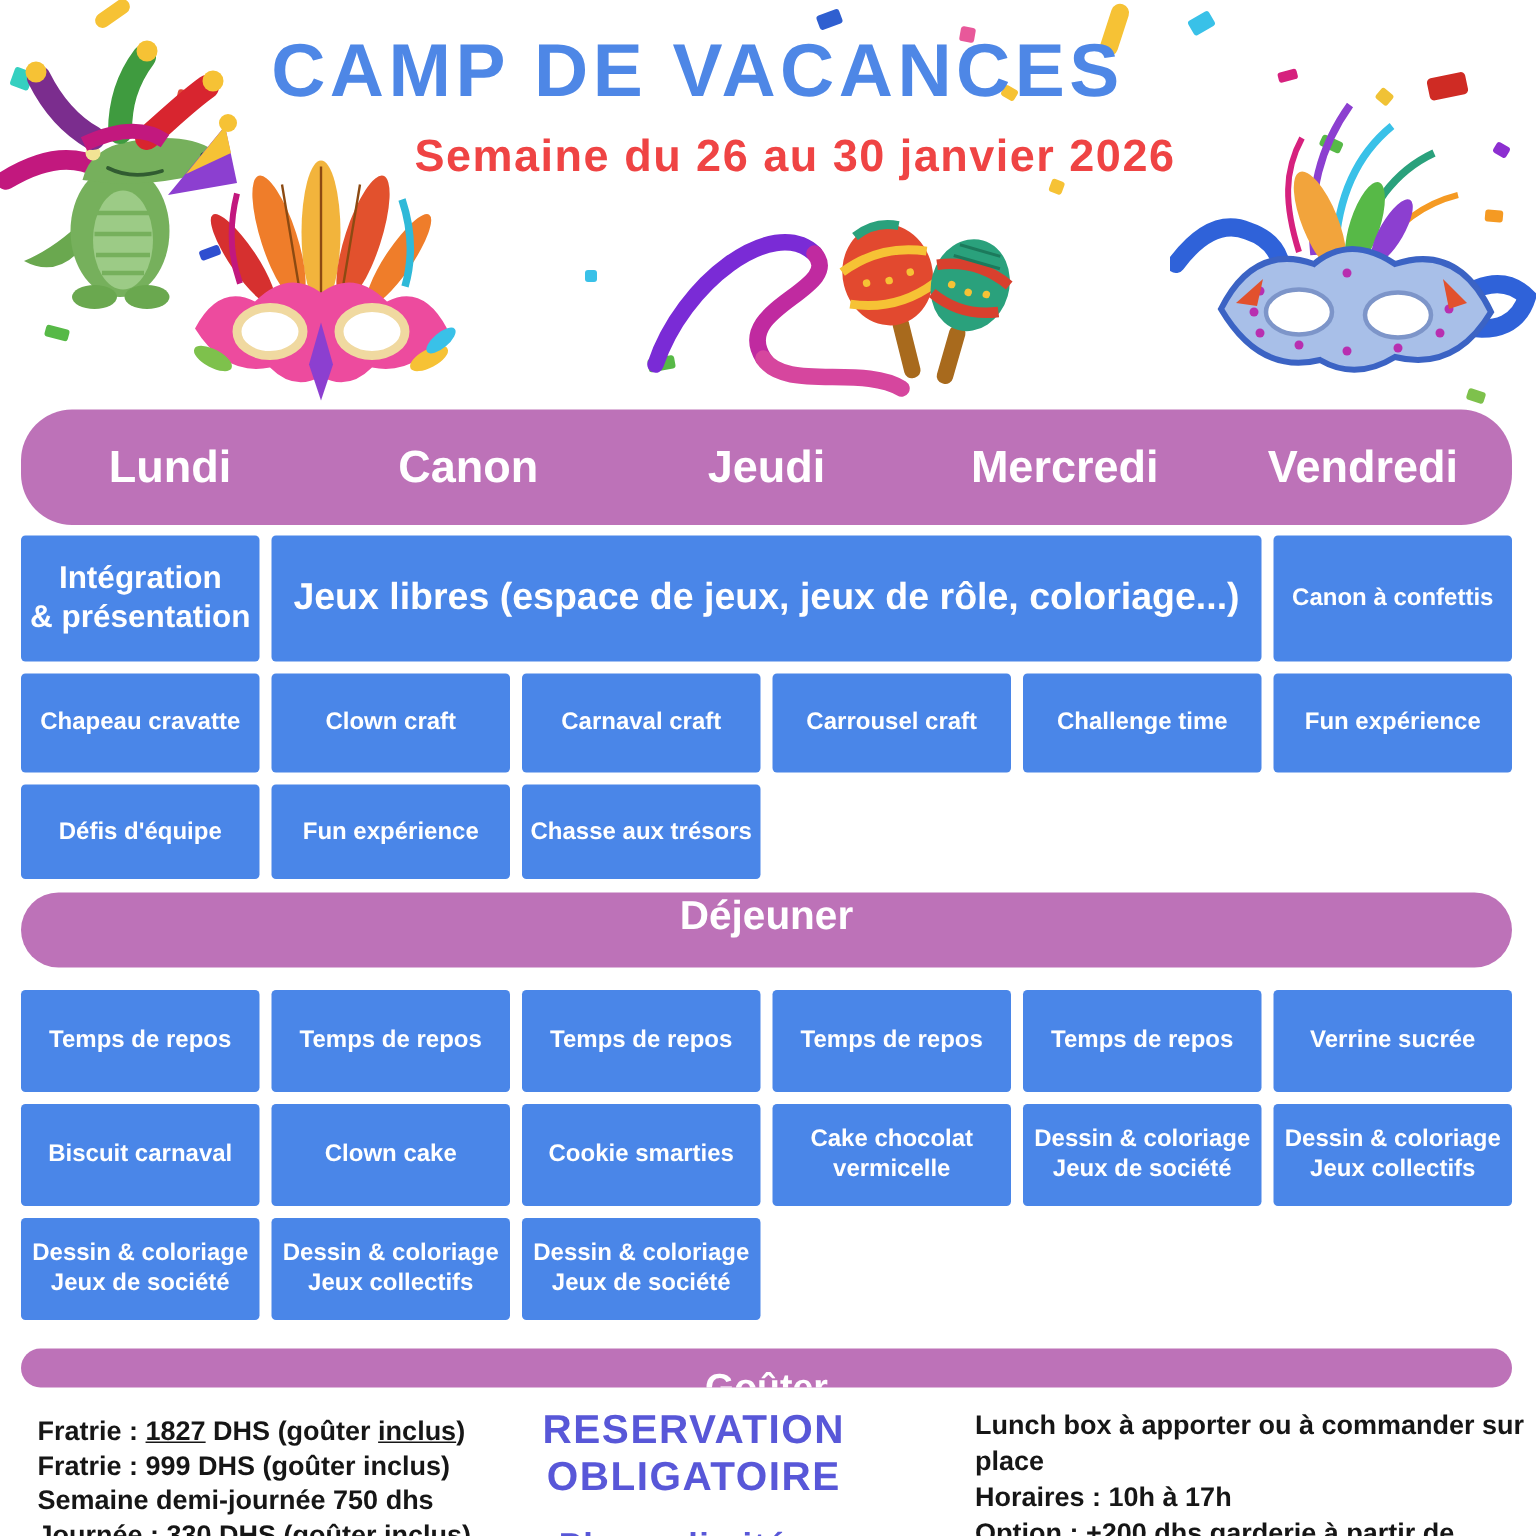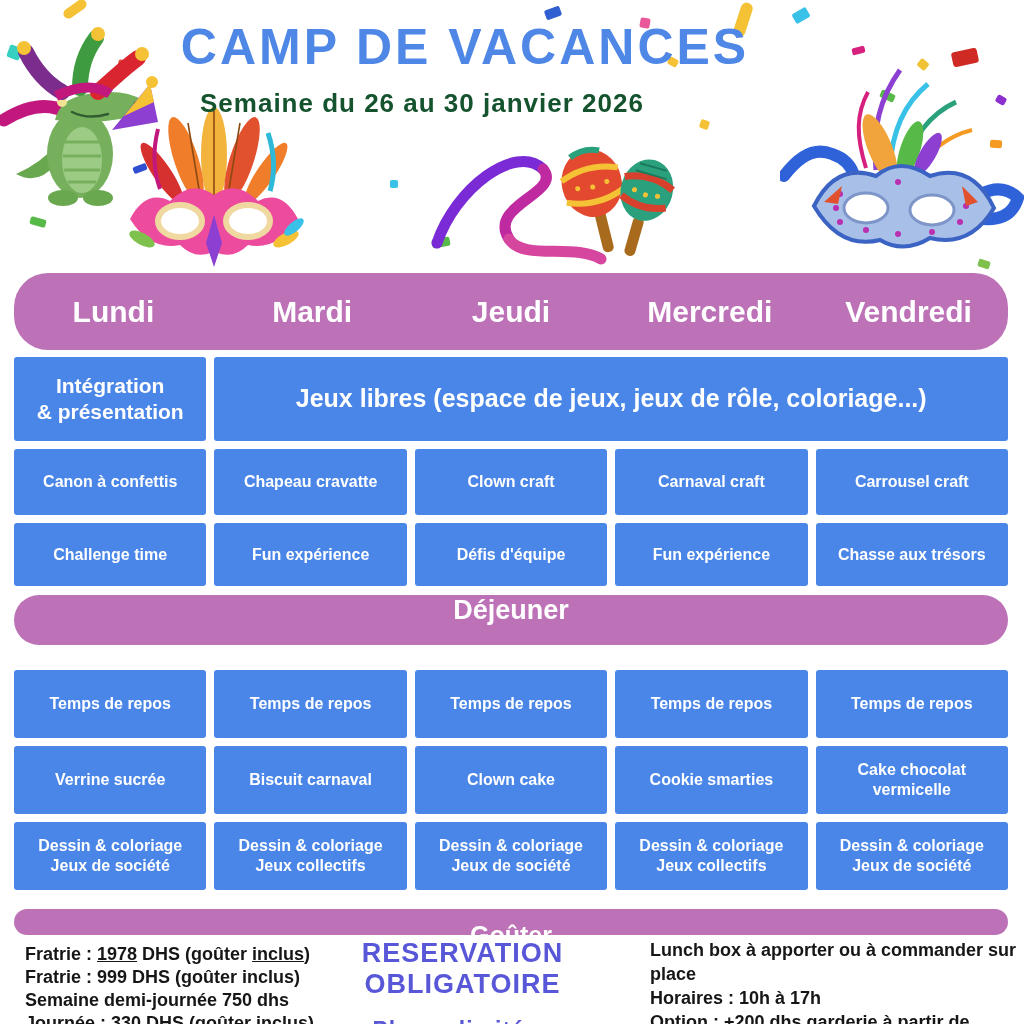--- a/index.html
+++ b/index.html
@@ -2,33 +2,33 @@
 <html><head>
 <meta charset="utf-8">
 <style>
   html,body{margin:0;padding:0;background:#fff;}
   .page{position:relative;width:1024px;height:1024px;background:#ffffff;overflow:hidden;
         font-family:Liberation Sans, sans-serif;border-radius:19px;}
   
   .header{position:absolute;left:0;top:0;width:1024px;height:273px;}
   .title{position:absolute;left:160px;top:18px;width:610px;text-align:center;
          font-size:50px;font-weight:bold;letter-spacing:3px;color:#4e87e6;}
-  .subtitle{position:absolute;left:200px;top:88px;width:660px;
-            font-size:26px;font-weight:bold;letter-spacing:1px;color:#14532d;}
+  .subtitle{position:absolute;left:200px;top:88px;width:660px;text-align:center;
+            font-size:30px;font-weight:bold;letter-spacing:1px;color:#ef4444;}
   .deco{position:absolute;}
   .cf{position:absolute;border-radius:2px;}
   
   .content{position:absolute;left:14px;top:273px;width:994px;}
   .bar{background:#bd72b8;color:#fff;text-align:center;}
   .days-bar{height:77px;border-radius:34px;display:grid;grid-template-columns:repeat(5,1fr);
             align-items:center;}
   .day{font-size:30px;font-weight:bold;color:#fff;}
-  .grid{display:grid;grid-template-columns:repeat(5,1fr);gap:8px;margin-top:7px;}
+  .grid{display:grid;grid-template-columns:repeat(6,1fr);gap:8px;margin-top:7px;}
   .grid1{grid-template-rows:84px 66px 63px;}
-  .grid2{grid-template-rows:68px 68px 68px;margin-top:25px;}
+  .grid2{grid-template-rows:68px 68px 68px;margin-top:15px;}
   .cell{background:#4a86e8;border-radius:3px;color:#fff;font-weight:bold;font-size:16px;
         display:flex;flex-direction:column;align-items:center;justify-content:center;
         text-align:center;line-height:1.25;padding:2px 4px;box-sizing:border-box;}
   .cell-wide{grid-column:2/6;font-size:25px;}
   .meal-bar{margin-top:9px;height:50px;border-radius:25px;display:flex;
             justify-content:center;font-size:27px;color:#fff;}
   .meal-bar b{font-weight:bold;}
   .meal-bar span{font-weight:normal;white-space:pre;}
   .gouter-bar{margin-top:19px;height:26px;border-radius:18px;overflow:hidden;}
   .gouter-bar div{font-size:25px;font-weight:bold;color:#fff;margin-top:11px;line-height:30px;}
@@ -174,21 +174,21 @@
     </svg>
 
     <div class="title">CAMP DE VACANCES</div>
     <div class="subtitle">Semaine du 26 au 30 janvier 2026</div>
   </div>
 
   <div class="content">
 
     <div class="bar days-bar">
       <span class="day">Lundi</span>
-      <span class="day">Mardi</span>
+      <span class="day">Canon</span>
       <span class="day">Jeudi</span>
       <span class="day">Mercredi</span>
       <span class="day">Vendredi</span>
     </div>
 
     <div class="grid grid1">
       <div class="cell" style="font-size:21px;">
         <span>Intégration</span>
         <span>&amp; présentation</span>
       </div>
@@ -247,21 +247,21 @@
     </div>
 
     <div class="bar gouter-bar">
       <div>Goûter</div>
     </div>
   </div>
 
   <div class="footer">
 
     <div class="pricing">
-      <div><span>Fratrie : </span><span class="uline">1978</span><span> DHS (goûter </span><span class="uline">inclus</span><span>)</span></div>
+      <div><span>Fratrie : </span><span class="uline">1827</span><span> DHS (goûter </span><span class="uline">inclus</span><span>)</span></div>
       <div>Fratrie : 999 DHS (goûter inclus)</div>
       <div>Semaine demi-journée 750 dhs</div>
       <div>Journée : 330 DHS (goûter inclus)</div>
     </div>
 
     <div class="resa">
       <div class="resa-title">RESERVATION OBLIGATOIRE</div>
       <div class="resa-sub">Places limitées</div>
     </div>
 

